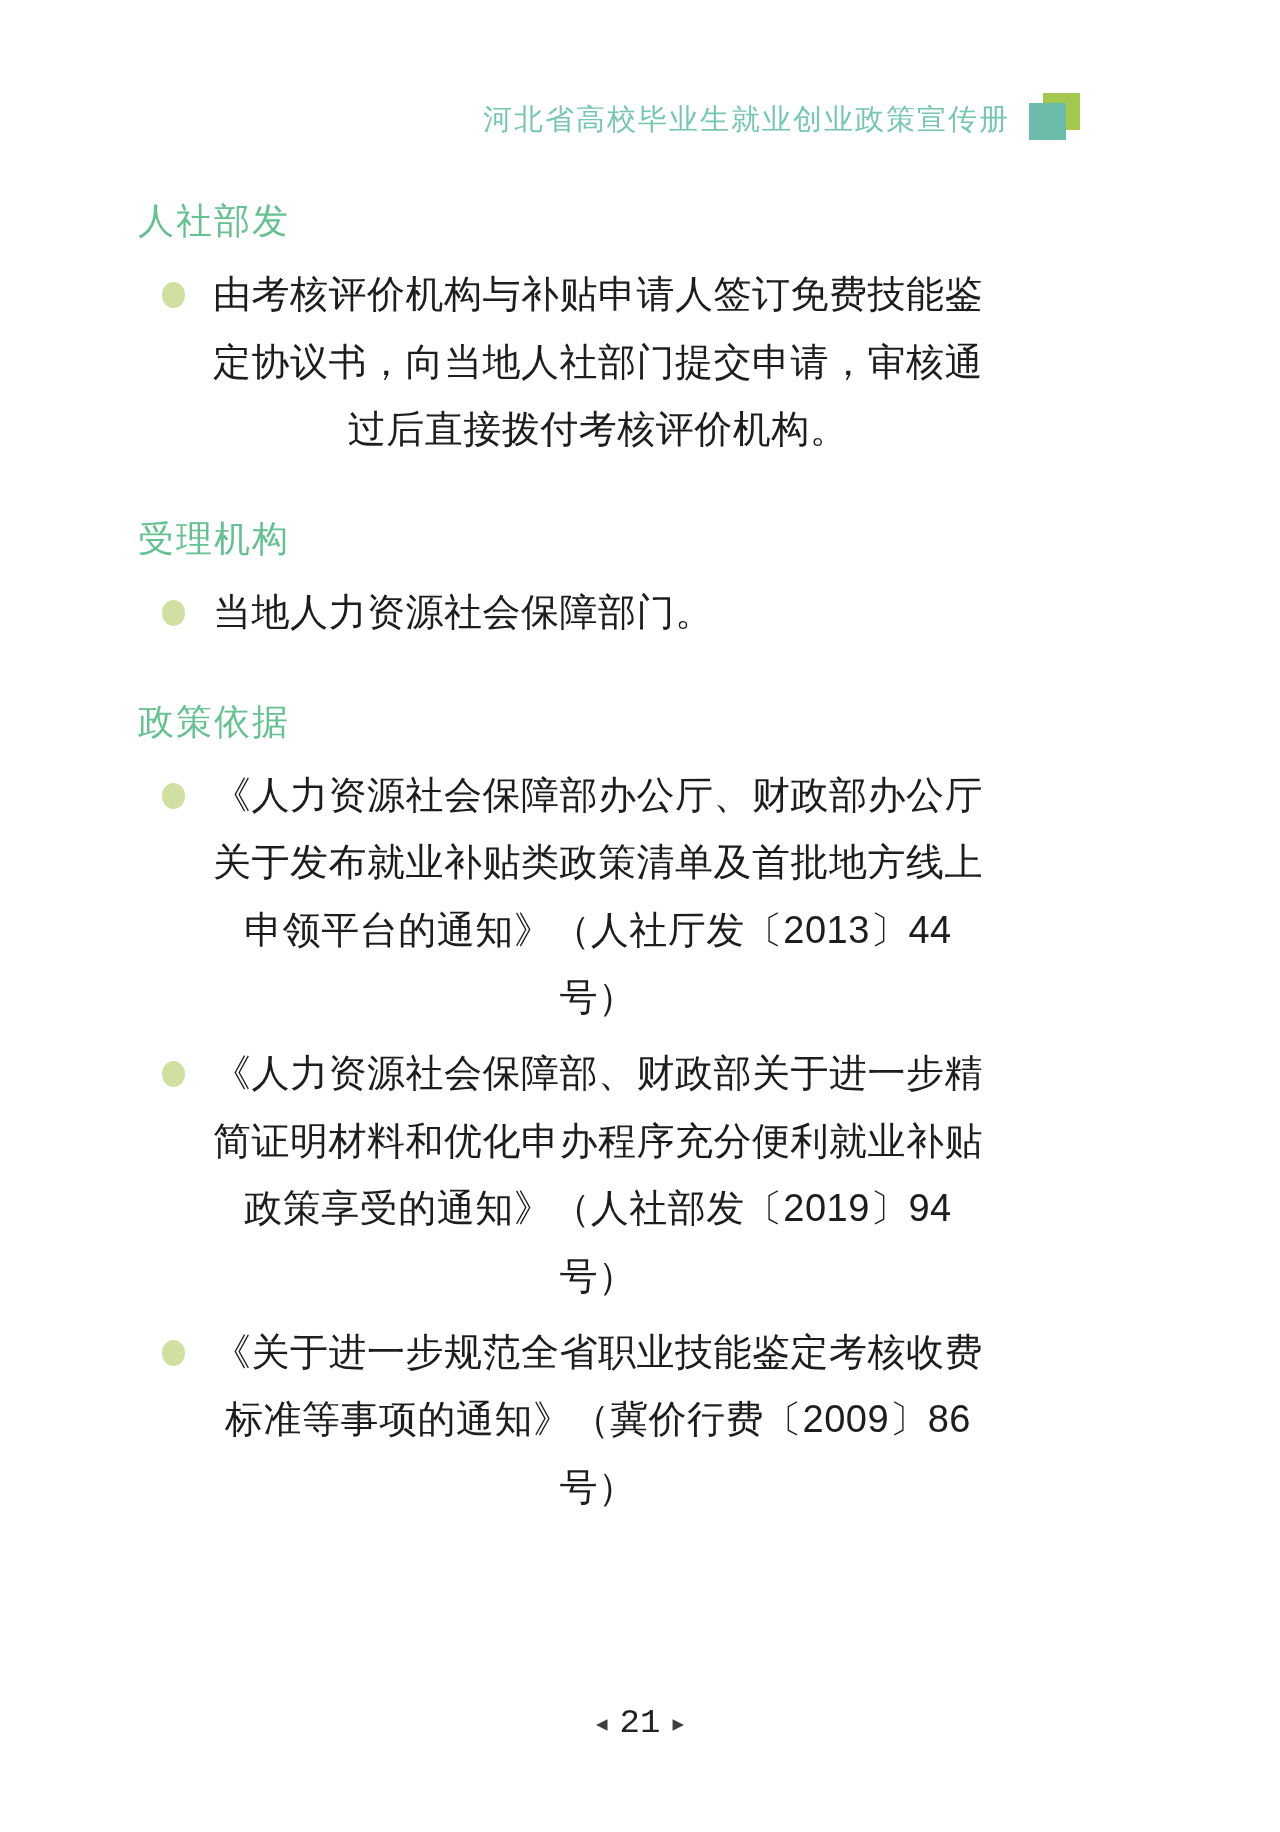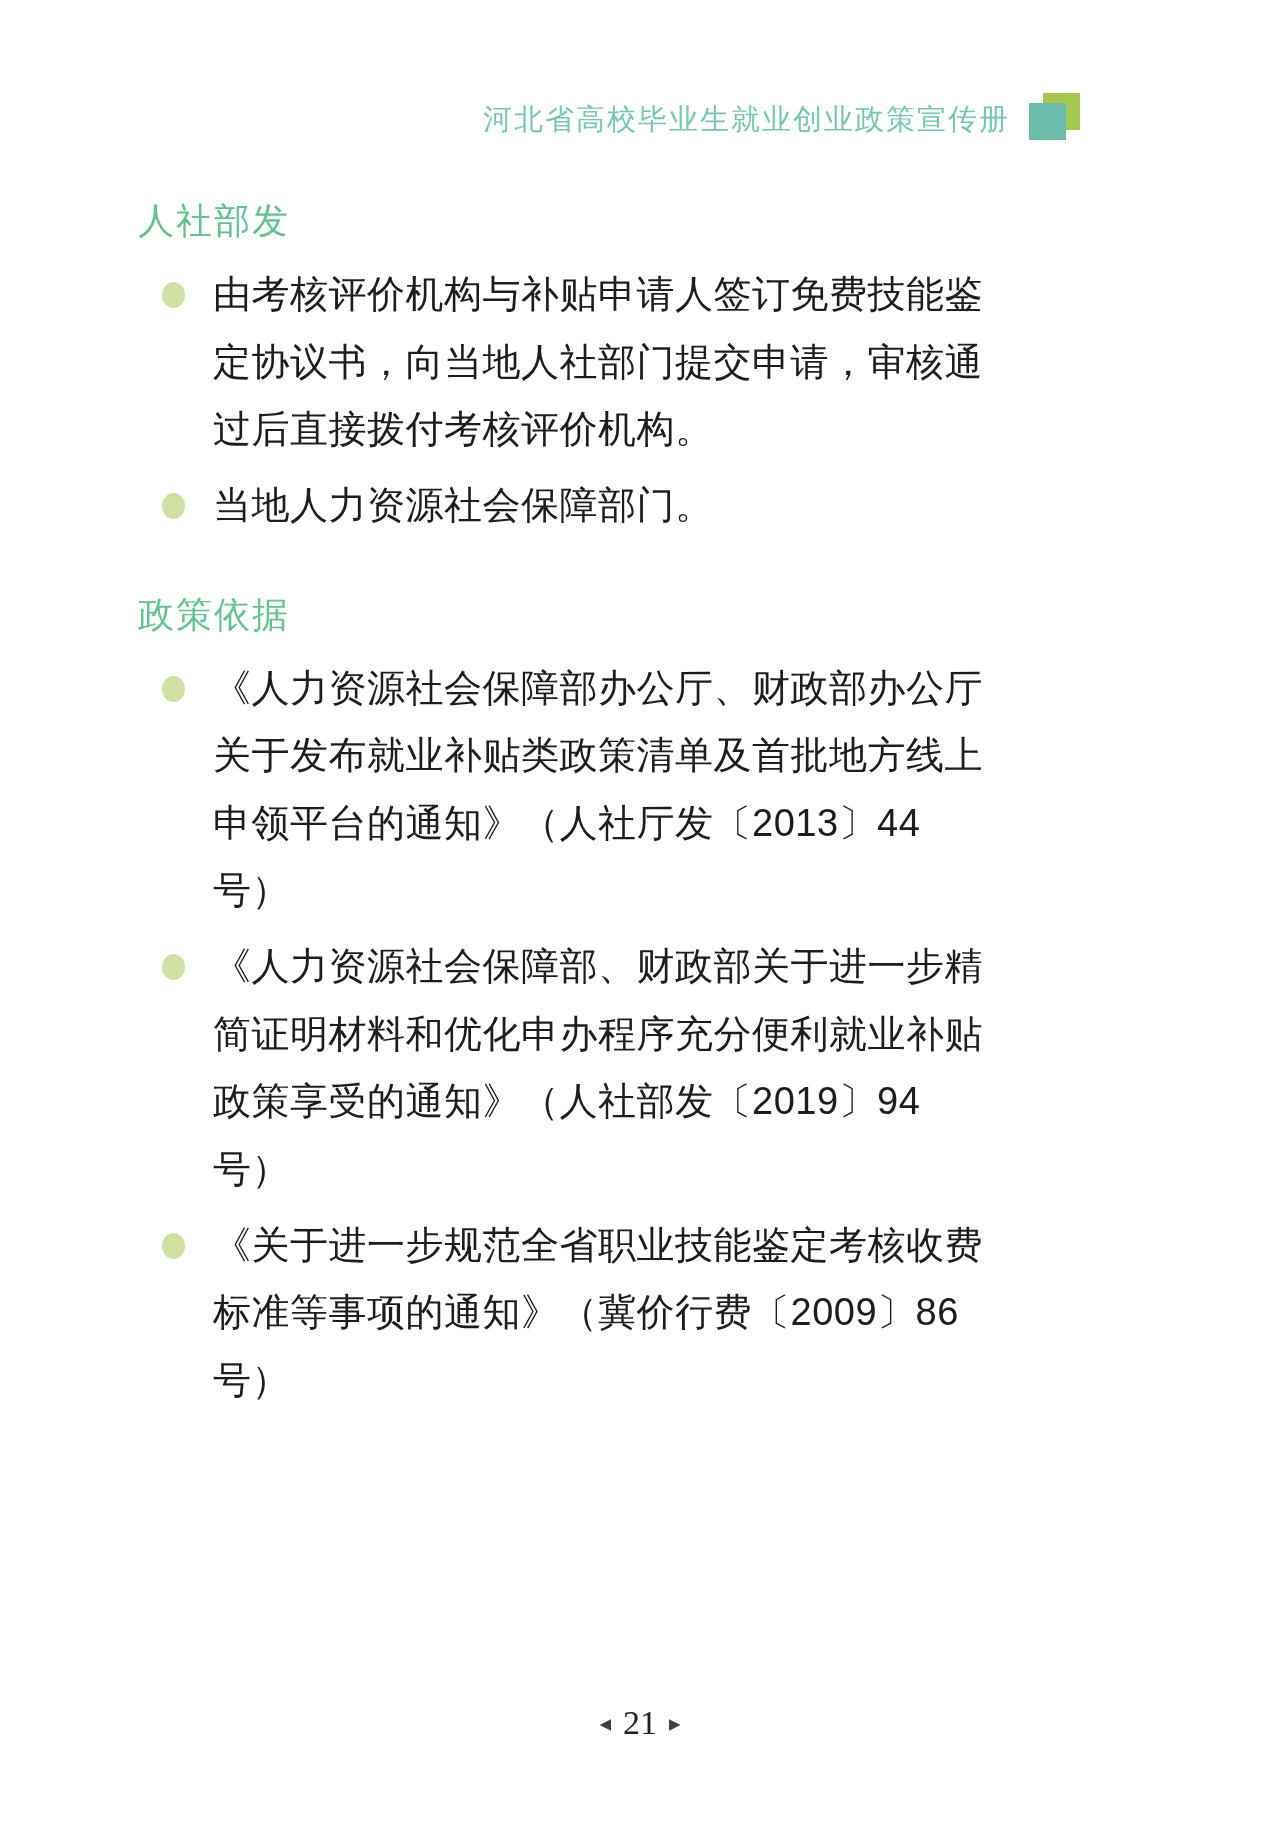--- a/index.html
+++ b/index.html
@@ -64,20 +64,21 @@
     font-size: 36px;
     font-weight: normal;
     letter-spacing: 2px;
     margin: 52px 0 18px 0;
     line-height: 1.25;
   }
   .bullet-list {
     list-style: none;
     margin: 0;
     padding: 0;
+    text-align: center;
   }
   .bullet-item {
     display: flex;
     align-items: flex-start;
     margin: 0 0 8px 0;
   }
   .bullet-dot {
     flex: 0 0 auto;
     width: 23px;
     height: 26px;
@@ -102,21 +103,21 @@
     justify-content: center;
     align-items: center;
     gap: 12px;
   }
   .pager .tri {
     font-size: 23px;
     color: var(--pager-color, #3f3f3f);
     line-height: 1;
   }
   .pager .pagenum {
-    font-family: Liberation Serif, serif;
+    font-family: Liberation Mono, monospace;
     font-size: 34px;
     color: #222222;
     line-height: 1;
   }
 </style>
 </head>
 <body>
 
 <div class="page">
 
@@ -135,20 +136,21 @@
   <li class="bullet-item">
     <span class="bullet-dot"></span>
     <span class="bullet-text">由考核评价机构与补贴申请人签订免费技能鉴
 定协议书，向当地人社部门提交申请，审核通
 过后直接拨付考核评价机构。</span>
   </li>
 </ul>
   </section>
 
   <section class="section">
+    <h2 class="section-heading">受理机构</h2>
     <ul class="bullet-list">
   <li class="bullet-item">
     <span class="bullet-dot"></span>
     <span class="bullet-text">当地人力资源社会保障部门。</span>
   </li>
 </ul>
   </section>
 
   <section class="section">
     <h2 class="section-heading">政策依据</h2>

